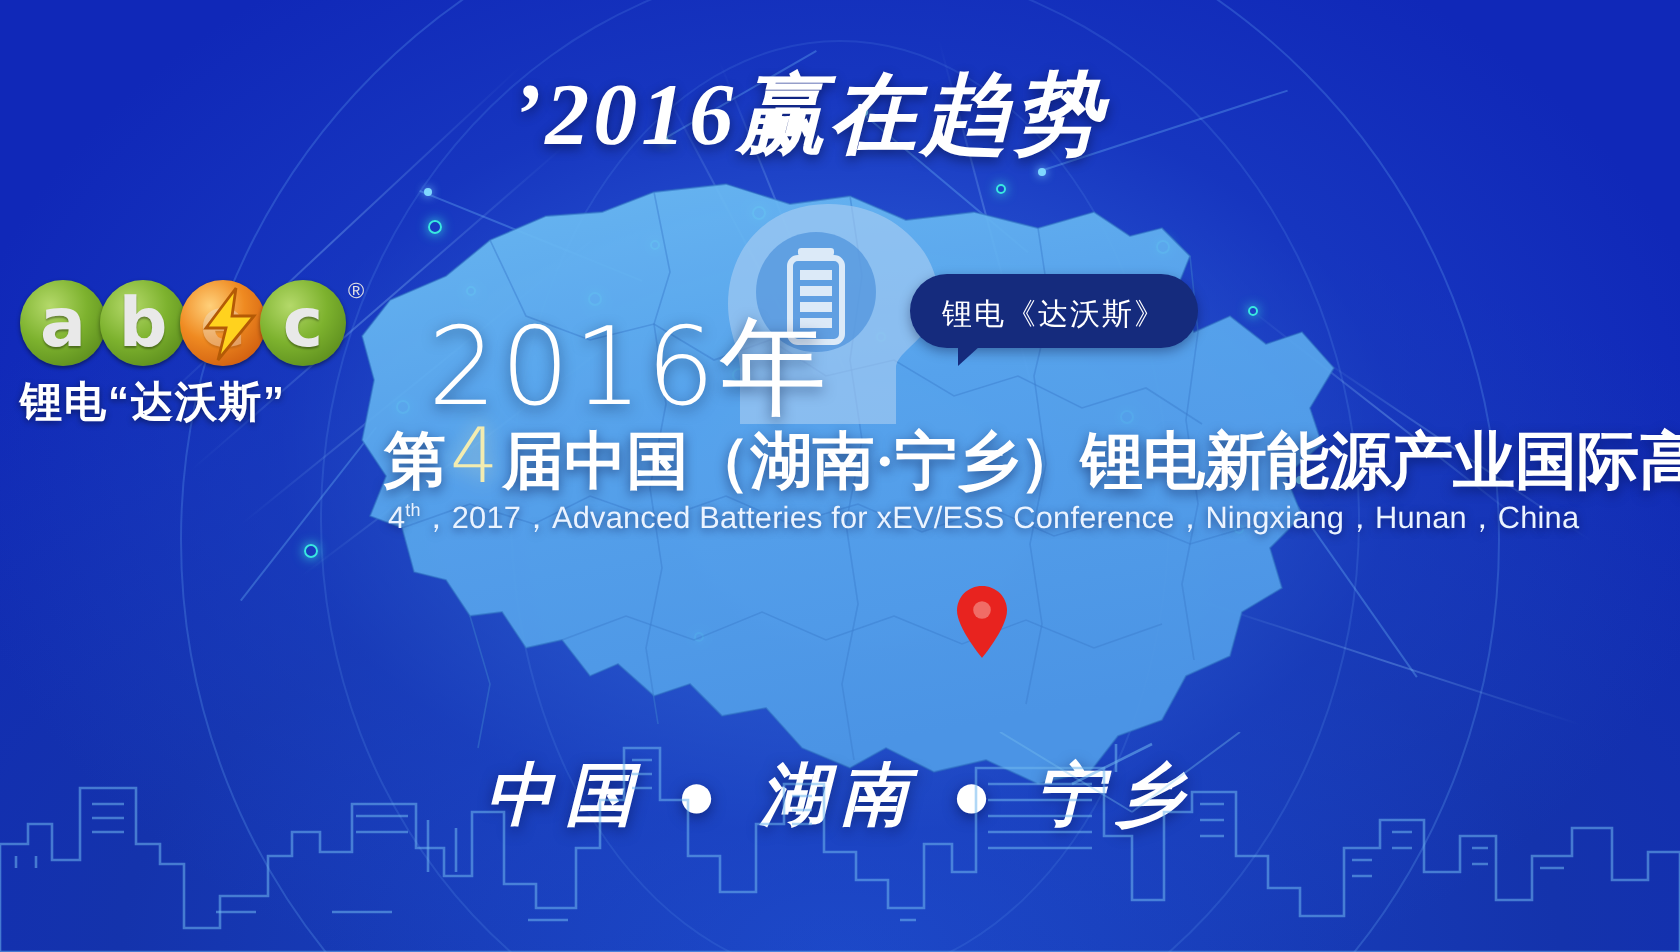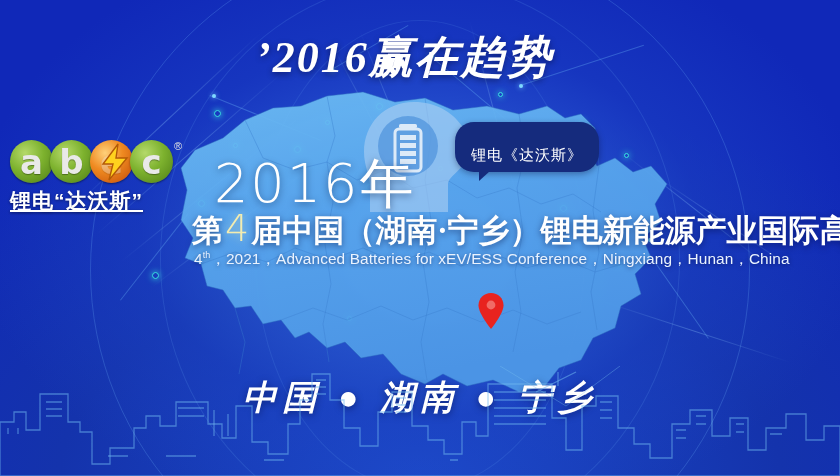--- a/index.html
+++ b/index.html
@@ -55,21 +55,21 @@
     font-family:"DejaVu Sans",sans-serif;
   }
   .ltr.e-ring{ background:radial-gradient(circle at 35% 30%, #ffd07a 0%, #ef8a21 42%, #c24a07 100%); }
   .bolt{
     position:absolute; left:8px; top:3px; width:34px; height:38px;
     z-index:3;
   }
   .reg{ color:#e3e3e3; font-size:11px; margin-left:4px; align-self:flex-start; }
   #logo-sub{
     color:#ffffff; font-weight:bold; font-size:21px; letter-spacing:1px;
-    margin-top:4px; text-shadow:0 1px 3px rgba(0,0,0,.45);text-decoration:underline;
+    margin-top:4px; text-shadow:0 1px 3px rgba(0,0,0,.45);
   }
 
   
   #calligraphy{
     position:absolute; left:256px; top:27px; width:300px; height:62px;
     color:#ffffff; font-size:44px; line-height:62px; font-weight:bold;
     font-family:"Liberation Serif","DejaVu Serif",serif;
     font-style:italic; letter-spacing:2px; white-space:nowrap;
     text-shadow:0 2px 6px rgba(0,0,20,.45);
   }
@@ -80,23 +80,23 @@
     color:#ffffff; font-size:54px; font-weight:300; letter-spacing:2px;
     font-family:"DejaVu Sans",sans-serif;
     text-shadow:0 2px 7px rgba(0,20,60,.5);
   }
 
   
   #head{ position:absolute; left:352px; top:98px; width:130px; height:118px; }
 
   
   #bubble{
-    position:absolute; left:455px; top:122px;
+    position:absolute; left:455px; top:137px;
     background:#152b7d; color:#fff; border-radius:19px;
-    padding:24px 16px 7px; font-size:15px; letter-spacing:1px; white-space:nowrap;
+    padding:11px 16px 7px; font-size:15px; letter-spacing:1px; white-space:nowrap;
     box-shadow:0 2px 6px rgba(0,0,40,.35);
   }
   #bubble:after{
     content:""; position:absolute; left:24px; bottom:-9px;
     border-left:11px solid #152b7d; border-bottom:10px solid transparent;
   }
 
   
   #date-badge{
     position:absolute; right:12px; top:177px;
@@ -255,21 +255,21 @@
 
   <div id="calligraphy">’2016赢在趋势</div>
 
   <div id="year">2016年</div>
 
   <div id="bubble">锂电《达沃斯》</div>
 
 
   <div id="title-cn"><span>第</span><span class="num4">4</span><span>届中国（湖南·宁乡）锂电新能源产业国际高峰论坛</span></div>
 
-  <div id="title-en"><span>4</span><sup>th</sup><span>，2021，Advanced Batteries for xEV/ESS Conference，Ningxiang，Hunan，China</span></div>
+  <div id="title-en"><span>4</span><sup>th</sup><span>，2017，Advanced Batteries for xEV/ESS Conference，Ningxiang，Hunan，China</span></div>
 
   <svg id="pin" viewBox="0 0 26 36" xmlns="http://www.w3.org/2000/svg">
     <path d="M13,0 C6,0 0.5,5.4 0.5,12.3 C0.5,21 13,36 13,36 C13,36 25.5,21 25.5,12.3 C25.5,5.4 20,0 13,0 Z" fill="#e8231f"></path>
     <circle cx="13" cy="12" r="4.4" fill="#f06c66"></circle>
   </svg>
 
   <div id="footer-cn">中国 ● 湖南 ● 宁乡</div>
 
   <svg id="skyline" viewBox="0 0 840 110" preserveAspectRatio="none" xmlns="http://www.w3.org/2000/svg">
     <g fill="none" stroke="#6fb6ee" stroke-opacity="0.55" stroke-width="1.3">

